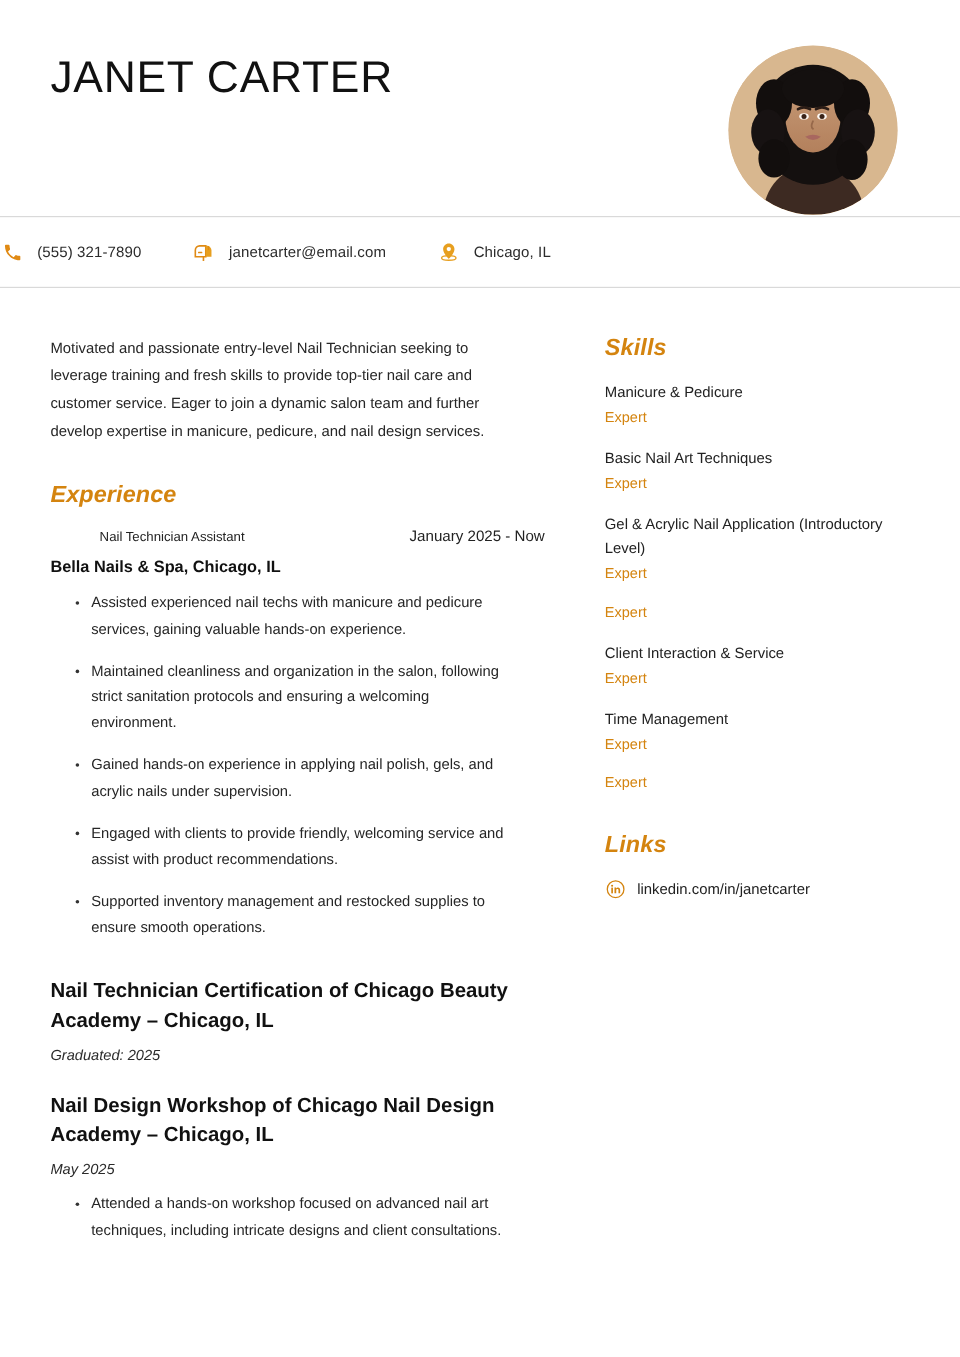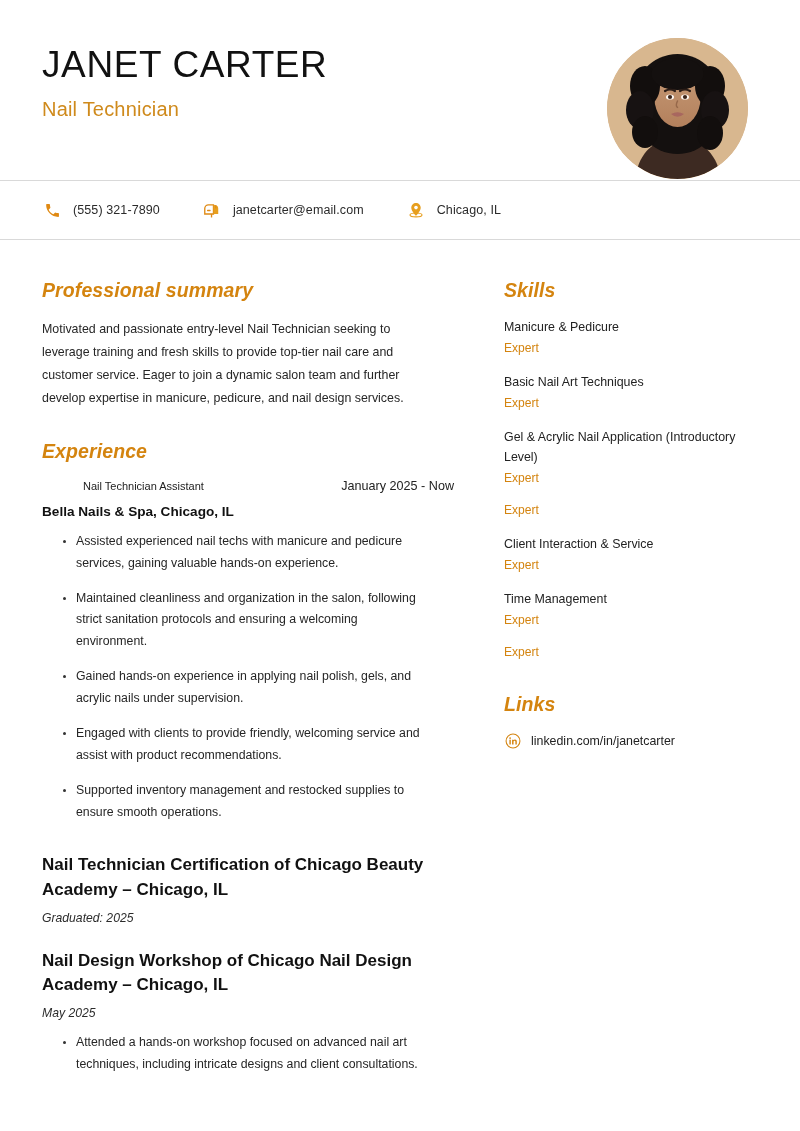--- a/index.html
+++ b/index.html
@@ -61,21 +61,20 @@
   
   .divider {
     width: 100%;
     height: 1px;
     background: #d9d9d9;
   }
   .contact-bar {
     display: flex;
     align-items: center;
     height: 58px;
-    padding-left: 42px;
     box-sizing: border-box;
   }
   .contact-item {
     display: flex;
     align-items: center;
     margin-right: 42px;
   }
   .contact-item .ico {
     width: 20px;
     height: 20px;
@@ -221,21 +220,20 @@
     color: #222222;
   }
 </style>
 </head>
 <body>
 
 <div class="page">
 
   <div class="header">
     <div class="name">JANET CARTER</div>
-    <div class="job-title">Nail Technician</div>
 
     <div class="avatar">
       <svg viewBox="0 0 141 141">
         <defs>
           <clipPath id="circ">
               <circle cx="70.5" cy="70.5" r="70.5"></circle>
             </clipPath>
           <linearGradient id="skin" x1="0" y1="0" x2="0" y2="1">
             <stop offset="0" stop-color="#c69a76"></stop>
               <stop offset="1" stop-color="#b3805c"></stop>
@@ -316,21 +314,20 @@
     </div>
 
   </div>
   <div class="divider"></div>
 
   <div class="columns">
 
     <div class="col-left">
 
       <div class="section">
-        <div class="section-title">Professional summary</div>
         <div class="summary-text">Motivated and passionate entry-level Nail Technician seeking to leverage training and fresh skills to provide top-tier nail care and customer service. Eager to join a dynamic salon team and further develop expertise in manicure, pedicure, and nail design services.</div>
       </div>
 
       <div class="section">
         <div class="section-title">Experience</div>
 
         <div>
           <div class="exp-head">
             <span class="exp-role">Nail Technician Assistant</span>
             <span class="exp-date">January 2025 - Now</span>

